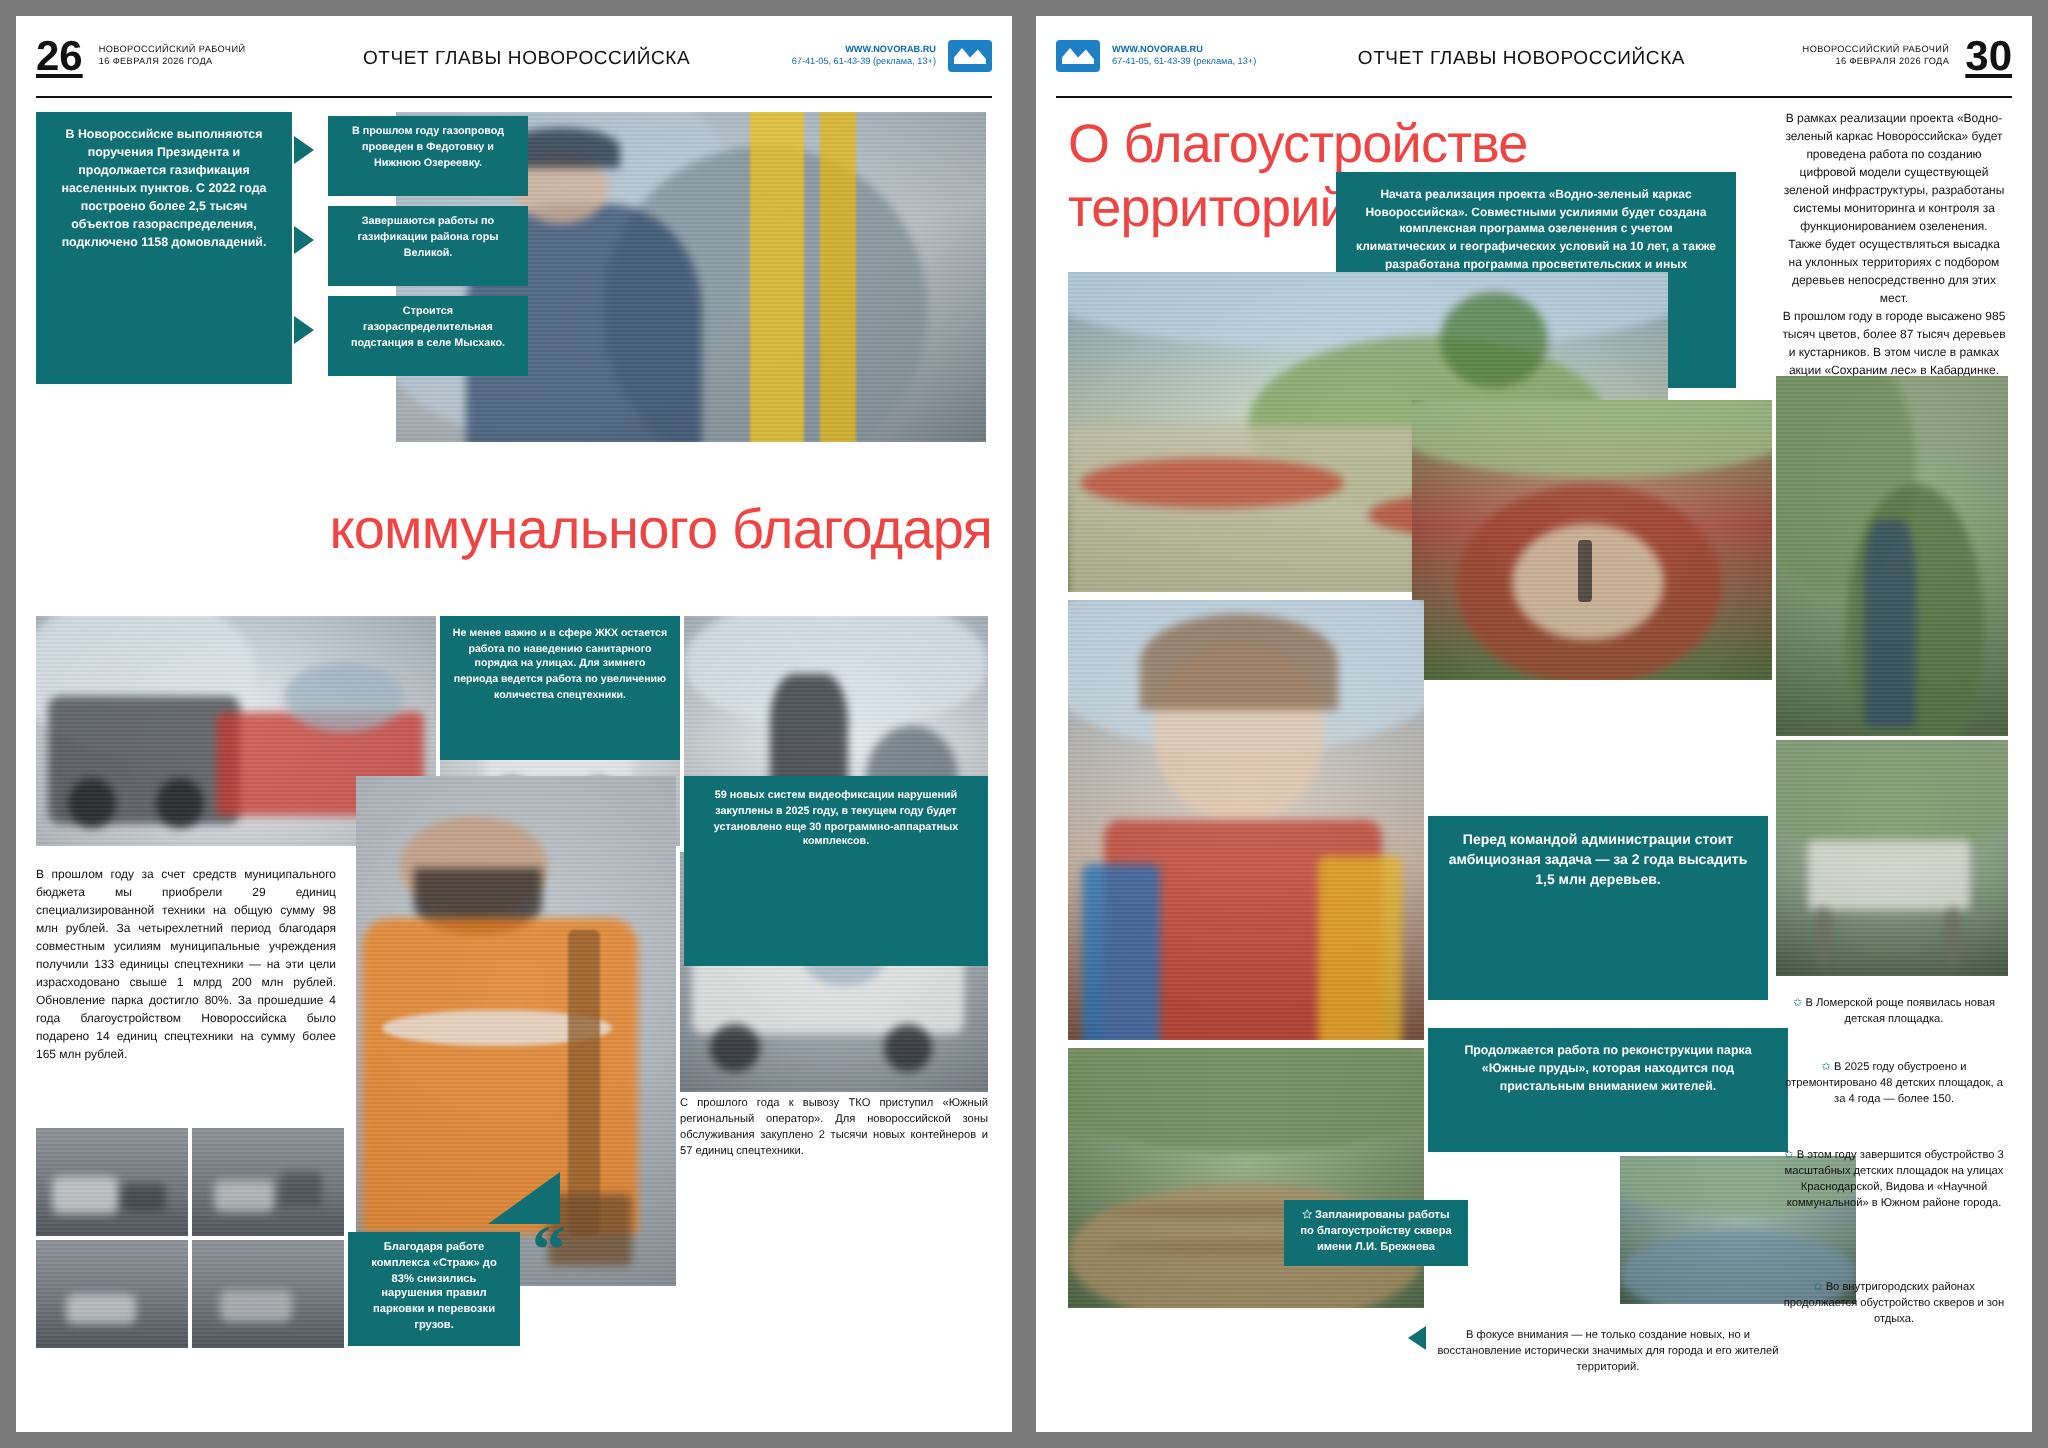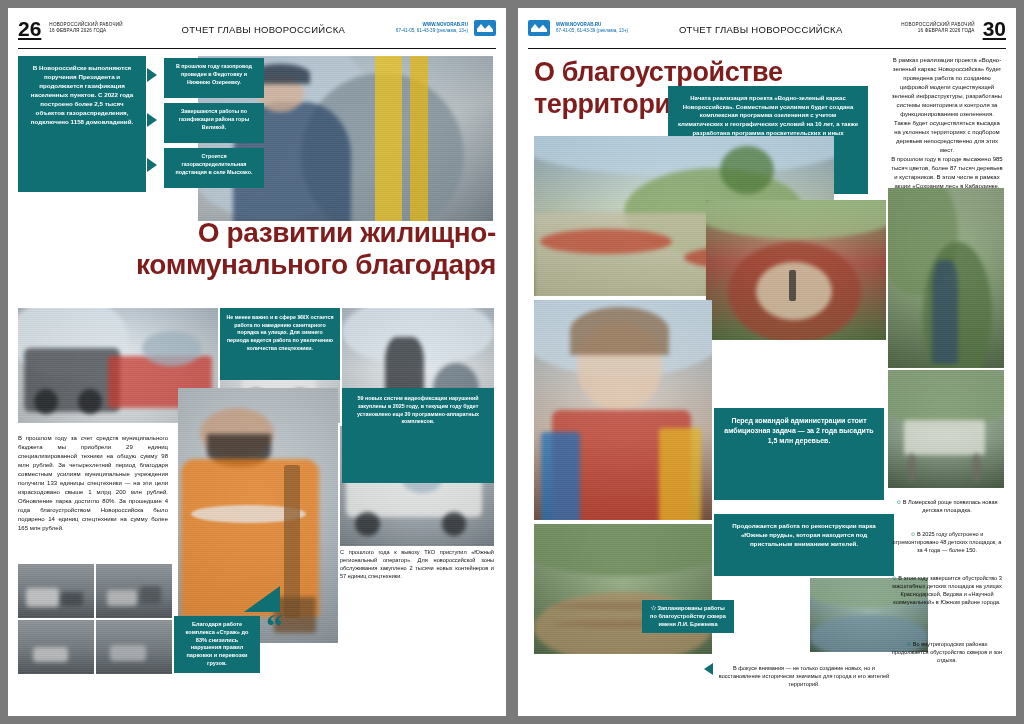--- a/index.html
+++ b/index.html
@@ -81,22 +81,22 @@
   }
   .bodytext {
     position: absolute;
     font-size: 6px;
     line-height: 1.5;
     color: #111;
     text-align: justify;
   }
   .headline {
     position: absolute;
-    font-weight: bold;
-    color: #7f1d1d;
+    font-weight: normal;
+    color: #ef4444;
     line-height: .96;
     letter-spacing: -0.4px;
   }
 
   
   .arrow-right {
     position: absolute; width: 0; height: 0;
   }
 
   
@@ -178,21 +178,20 @@
     <div class="callout teal" style="left:10px; top:48px; width:128px; height:136px;">В Новороссийске выполняются поручения Президента и продолжается газификация населенных пунктов. С 2022 года построено более 2,5 тысяч объектов газораспределения, подключено 1158 домовладений.</div>
 
     <div class="callout teal" style="left:156px; top:50px; width:100px; height:40px; font-size:5.4px; padding:5px 6px;">В прошлом году газопровод проведен в Федотовку и Нижнюю Озереевку.</div>
     <div class="callout teal" style="left:156px; top:95px; width:100px; height:40px; font-size:5.4px; padding:5px 6px;">Завершаются работы по газификации района горы Великой.</div>
     <div class="callout teal" style="left:156px; top:140px; width:100px; height:40px; font-size:5.4px; padding:5px 6px;">Строится газораспределительная подстанция в селе Мысхако.</div>
 
     <div class="arrow-right" style="left:139px; top:60px; border-top:7px solid transparent; border-bottom:7px solid transparent; border-left:10px solid #0f6f73;"></div>
     <div class="arrow-right" style="left:139px; top:105px; border-top:7px solid transparent; border-bottom:7px solid transparent; border-left:10px solid #0f6f73;"></div>
     <div class="arrow-right" style="left:139px; top:150px; border-top:7px solid transparent; border-bottom:7px solid transparent; border-left:10px solid #0f6f73;"></div>
 
-    <div class="headline" style="left:120px; top:212px; width:368px; font-size:28px; text-align:right;">О развитии жилищно-</div>
     <div class="headline" style="left:60px; top:244px; width:428px; font-size:28px; text-align:right;">коммунального благодаря</div>
 
     <div class="ph snow-photo noise vign" style="left:10px; top:300px; width:200px; height:115px;">
       <div class="blobs inner">
         <i style="left:-5%;top:-10%;width:60%;height:70%;background:#dde6ec;"></i>
         <i style="left:3%;top:35%;width:48%;height:55%;background:#3c3f44;border-radius:6px;"></i>
         <i style="left:45%;top:42%;width:52%;height:45%;background:#c8362c;border-radius:4px;"></i>
         <i style="left:8%;top:70%;width:12%;height:22%;background:#1b1d20;"></i>
         <i style="left:30%;top:70%;width:12%;height:22%;background:#1b1d20;"></i>
         <i style="left:62%;top:20%;width:30%;height:30%;background:#9fb2bf;"></i>

